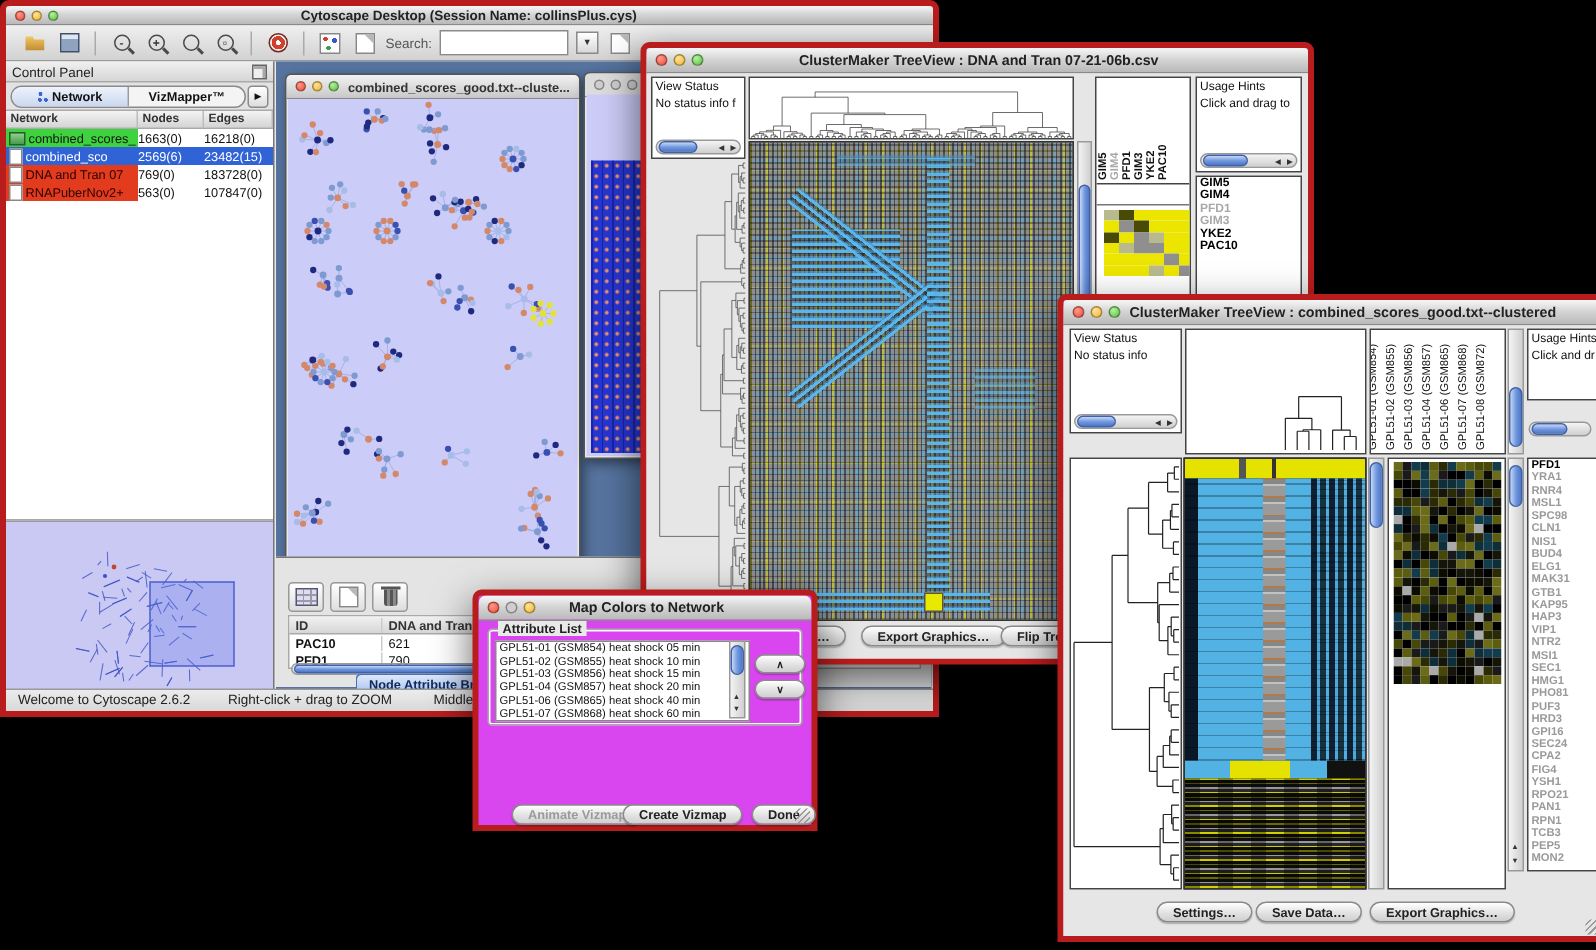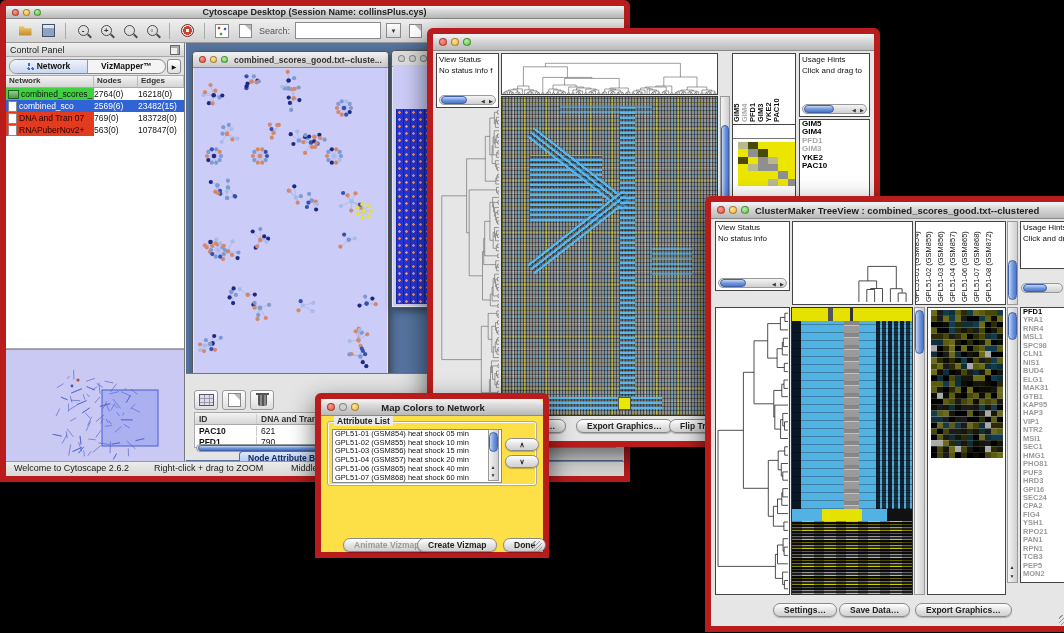--- a/index.html
+++ b/index.html
@@ -1,18 +1,18 @@
 <!DOCTYPE html>
 <html><head>
 <meta charset="utf-8">
 <style>
   html,body{margin:0;padding:0;background:#000;}
   #stage{position:relative;width:1064px;height:633px;background:#000;overflow:hidden;
          font-family:"Liberation Sans",sans-serif;color:#111;}
-  .win{position:absolute;background:#e8e8e8;border:6px solid #b91c1c;border-radius:6px 6px 0 0;
+  .win{position:absolute;background:#e8e8e8;border:4px solid #b91c1c;border-radius:6px 6px 0 0;
        box-shadow:0 10px 26px rgba(0,0,0,.6);}
   .titlebar{height:16px;background:linear-gradient(#f7f7f7,#d6d6d6 45%,#b9b9b9);
             border-bottom:1px solid #8a8a8a;border-radius:5px 5px 0 0;
             display:flex;align-items:center;font-size:9.5px;font-weight:bold;color:#222;}
   .titlebar .ttl{flex:1;text-align:center;white-space:nowrap;overflow:hidden;padding-right:42px;}
   .lights{display:flex;gap:4px;padding:0 6px;}
   .light{width:8px;height:8px;border-radius:50%;border:1px solid rgba(0,0,0,.35);box-sizing:border-box;}
   .lr{background:radial-gradient(circle at 35% 30%,#ff9a8a,#ee4d3c);}
   .ly{background:radial-gradient(circle at 35% 30%,#ffe49a,#f5b52e);}
   .lg{background:radial-gradient(circle at 35% 30%,#b8f0a0,#58c342);}
@@ -162,21 +162,21 @@
                  repeating-linear-gradient(0deg,rgba(0,0,0,.3) 0 1px,transparent 1px 6px);}
   .hb3{height:12px;background:linear-gradient(90deg,#52b2e4 0 30px,#e6e200 30px 70px,#52b2e4 70px 95px,#111 95px);}
   .hb4{height:75px;background:
       repeating-linear-gradient(90deg,rgba(0,0,0,.35) 0 10px,transparent 10px 22px),
       repeating-linear-gradient(0deg,#0c0c0c 0 2px,#d2cf00 2px 3px,#2a2a2a 3px 5px,#9a9a9a 5px 6px,#101010 6px 8px,#6b6b00 8px 9px);}
   #tv2-genes div{font-size:7.5px;line-height:8.45px;font-weight:bold;color:#9a9a9a;padding-left:2px;white-space:nowrap;}
   #tv2-genes div.first{color:#000;}
   .grip{position:absolute;right:1px;bottom:1px;width:10px;height:10px;
         background:repeating-linear-gradient(135deg,transparent 0 2px,#9a9a9a 2px 3px);}
   
-  #dlg{left:315px;top:393px;width:222px;height:153px;z-index:4;background:#fde047;}
+  #dlg{left:315px;top:393px;width:222px;height:153px;z-index:4;background:#d946ef;}
   .frame{position:absolute;border:1px solid #aaa;border-radius:3px;box-shadow:inset 0 0 0 1px #fdfdfd;}
   .flabel{position:absolute;top:-6px;left:6px;background:#e9e9e9;font-size:8.5px;font-weight:bold;padding:0 3px;color:#222;}
   #dlg-list{position:absolute;left:4px;top:7px;width:168px;height:52px;background:#fff;border:1px solid #888;overflow:hidden;}
   #dlg-list div{font-size:7.5px;line-height:8.7px;white-space:nowrap;padding-left:2px;color:#111;}
   .pill{position:absolute;width:34px;height:13px;font-size:7px;}
   #slider-track{position:absolute;left:20px;top:18px;width:170px;height:3px;background:linear-gradient(#9a9a9a,#c8c8c8);border-radius:2px;}
   #slider-thumb{position:absolute;left:82px;top:-4px;width:9px;height:11px;background:linear-gradient(#fdfdfd,#c8c8c8);
        border:1px solid #8a8a8a;border-radius:4px 4px 2px 2px;}
   .sl-label{position:absolute;top:26px;font-size:8.5px;font-weight:bold;color:#222;}
 </style>
@@ -254,21 +254,21 @@
         <span class="c-name">Network</span>
         <span class="c-nodes">Nodes</span>
         <span class="c-edges">Edges</span>
       </div>
       <div id="net-rows">
           <div class="nrow">
             <span class="name green">
               <i class="mini-folder"></i>
               <span>combined_scores_</span>
             </span>
-            <span class="num">2764(0)</span>
+            <span class="num">1663(0)</span>
             <span class="num">16218(0)</span>
           </div>
           <div class="nrow sel">
             <span class="name ">
               <i class="mini-doc"></i>
               <span>combined_sco</span>
             </span>
             <span class="num">2569(6)</span>
             <span class="num">23482(15)</span>
           </div>
@@ -907,20 +907,21 @@
     </div>
   </div>
 
   <div class="win" id="tv1">
     <div class="titlebar">
       <div class="lights">
         <span class="light lr"></span>
         <span class="light ly"></span>
         <span class="light lg"></span>
       </div>
+      <span class="ttl">ClusterMaker TreeView : DNA and Tran 07-21-06b.csv</span>
     </div>
     <div class="tvbody">
       <div class="panel" style="left:3px;top:2px;width:63px;height:55px;">
         <div class="ptext">View Status</div>
         <div class="ptext">No status info f</div>
         <div class="sbh" style="left:2px;right:2px;bottom:2px;height:10px;border-radius:5px;">
           <span class="thh" style="left:1px;width:26px;"></span>
           <span class="arr" style="right:8px;top:2px;">◀</span>
             <span class="arr" style="right:0;top:2px;">▶</span>
         </div>

